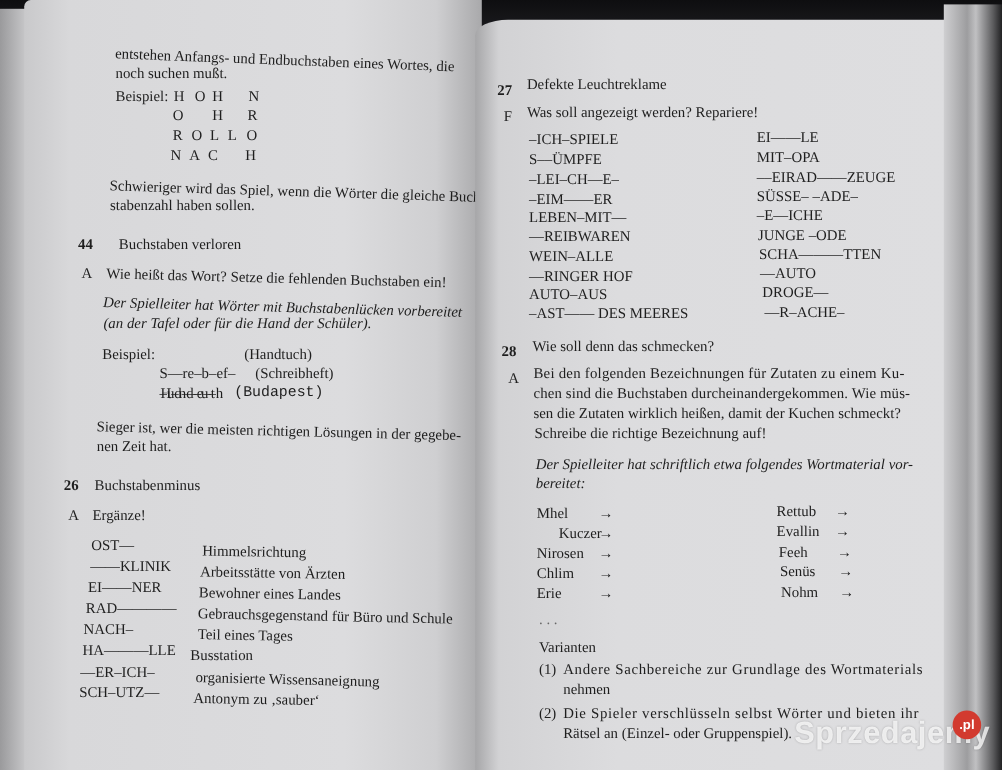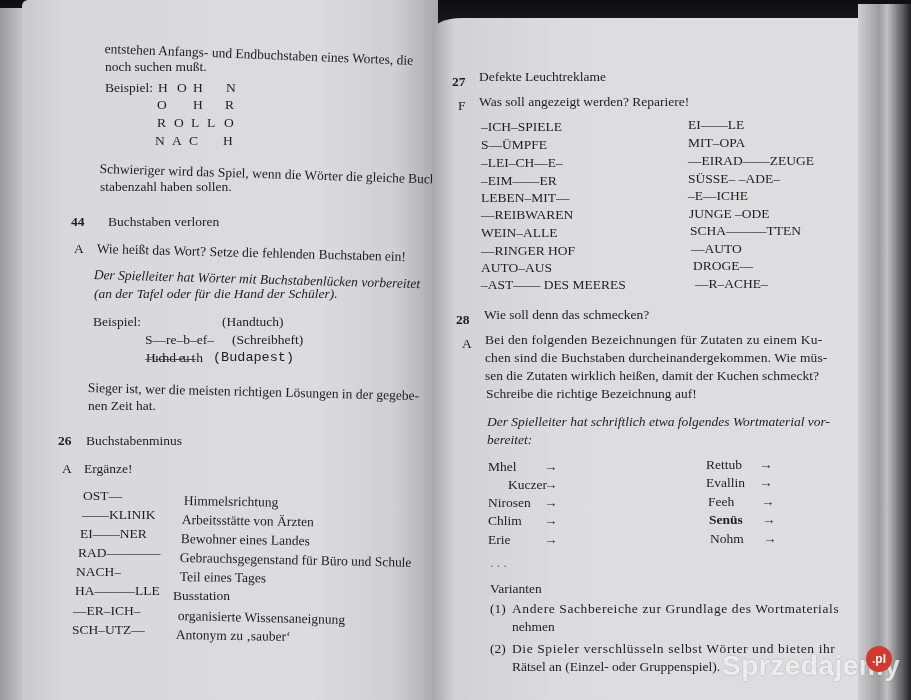--- a/index.html
+++ b/index.html
@@ -176,21 +176,21 @@
   <div class="txt" style="left:488px;top:531px;">Erie</div>
   <div class="txt" style="left:544px;top:531px;">→</div>
 </div>
 <div>
   <div class="txt" style="left:706px;top:456px;">Rettub</div>
   <div class="txt" style="left:759px;top:456px;">→</div>
   <div class="txt" style="left:706px;top:474px;">Evallin</div>
   <div class="txt" style="left:759px;top:474px;">→</div>
   <div class="txt" style="left:708px;top:493px;">Feeh</div>
   <div class="txt" style="left:761px;top:493px;">→</div>
-  <div class="txt" style="left:709px;top:511px;font-weight:bold;">Senüs</div>
+  <div class="txt" style="left:709px;top:511px;">Senüs</div>
   <div class="txt" style="left:762px;top:511px;">→</div>
   <div class="txt" style="left:710px;top:530px;">Nohm</div>
   <div class="txt" style="left:763px;top:530px;">→</div>
 </div>
 
 <div class="txt" style="left:490px;top:554px;color:#666;">. . .</div>
 
 <div class="txt bold" style="left:490px;top:580px;font-weight:normal;">Varianten</div>
 <div class="txt" style="left:490px;top:600px;">(1)</div>
 <div class="txt" style="left:512px;top:600px;letter-spacing:0.6px;">Andere Sachbereiche zur Grundlage des Wortmaterials</div>

